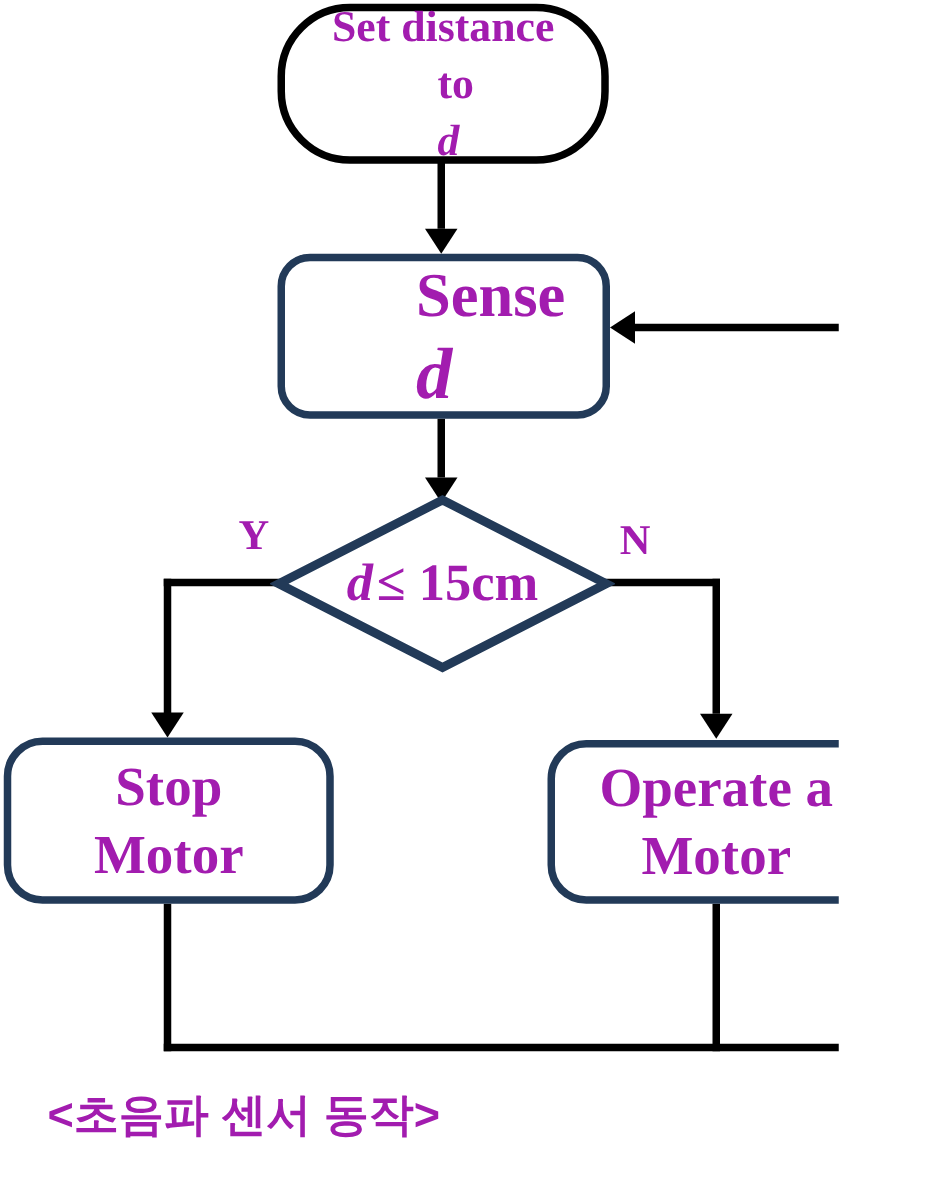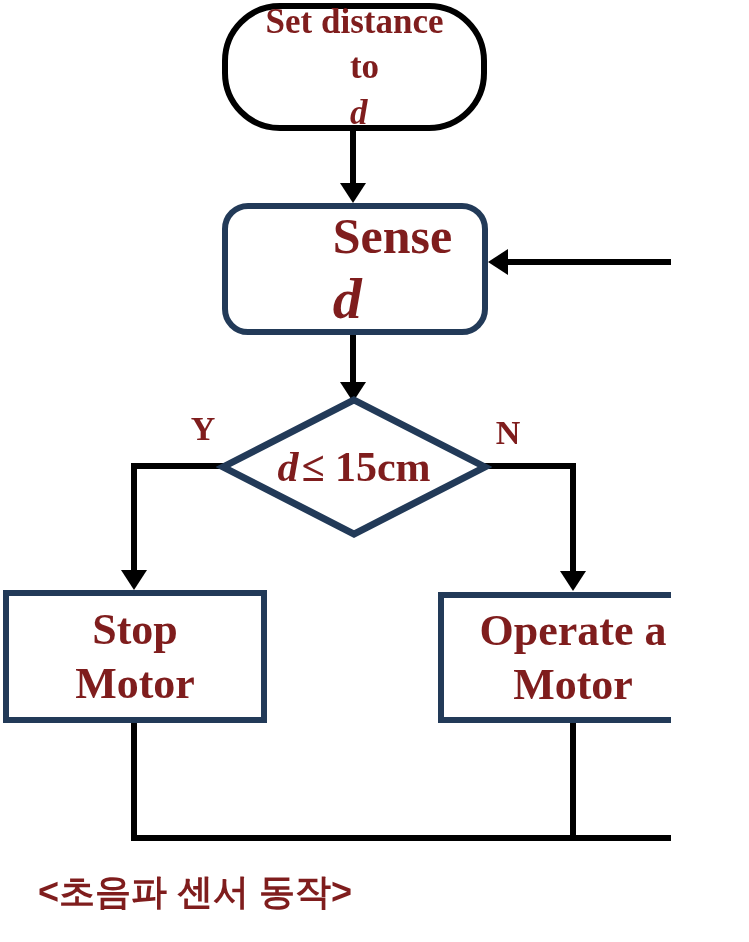--- a/index.html
+++ b/index.html
@@ -1,28 +1,28 @@
 <!DOCTYPE html>
 <html><head>
 <meta charset="utf-8">
 <style>
   html,body { margin:0; padding:0; background:#ffffff; }
   .canvas {
     position:relative; width:671px; height:942px; background:#ffffff;
-    overflow:hidden; font-family:"Liberation Serif", serif; color:#7f1d1d;
+    overflow:hidden; font-family:"Liberation Serif", serif; color:#a21caf;
   }
   .hline, .vline { position:absolute; background:#000; }
   .arrow { position:absolute; width:0; height:0; }
   .arrow.down { border-left:13px solid transparent; border-right:13px solid transparent; border-top:20px solid #000; }
   .arrow.left { border-top:13px solid transparent; border-bottom:13px solid transparent; border-right:20px solid #000; }
 
   .node {
     position:absolute; box-sizing:border-box; background:#ffffff;
     display:flex; flex-direction:column; align-items:center; justify-content:center;
-    text-align:center; font-weight:bold;
+    text-align:center; font-weight:bold;border-radius:31px;
   }
   .terminator { border:6px solid #000000; border-radius:58px; font-size:35px; line-height:1.3; }
   .process    { border:6px solid #223a58; border-radius:26px; font-size:50px;padding-left:39px; }
   .rect       { border:6px solid #223a58; font-size:44px; line-height:1.22; }
 
   .row { display:flex; flex-direction:column; align-items:baseline; justify-content:center; }
   .var { font-style:italic; }
   .process .var { font-size:58px; margin-left:18px; }
   .terminator .var { margin-left:10px; }
 

